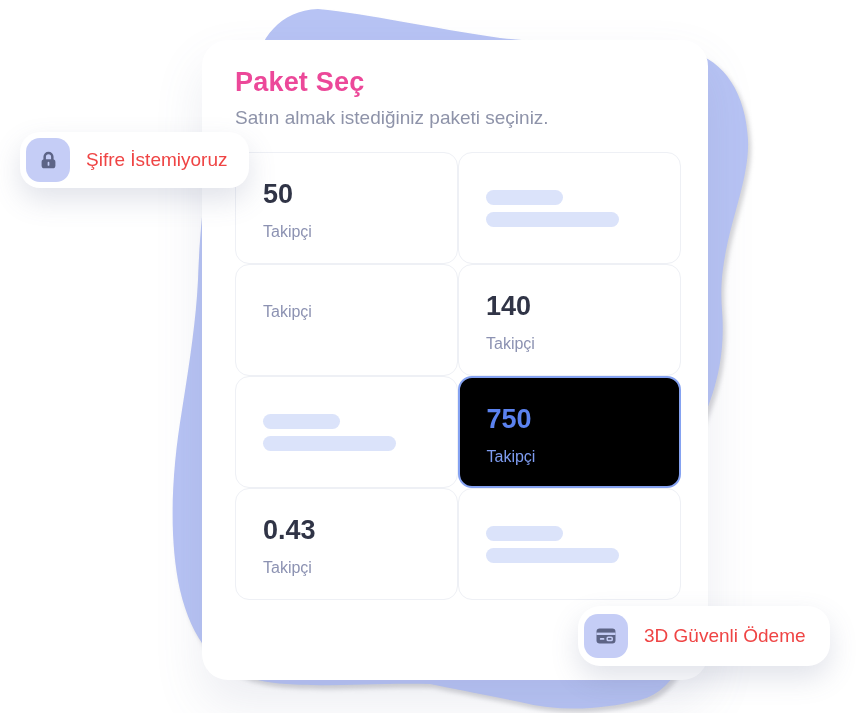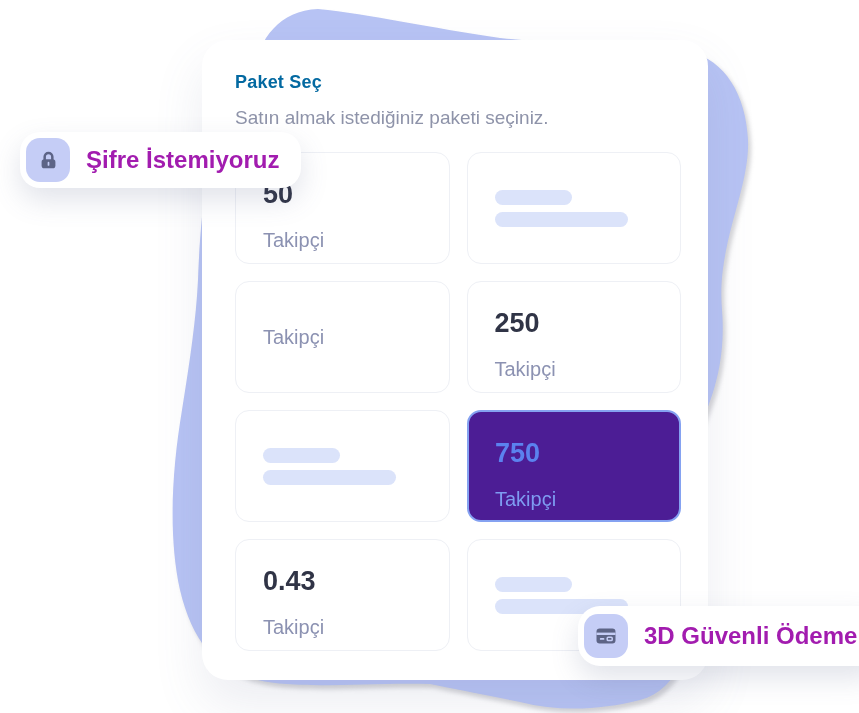--- a/index.html
+++ b/index.html
@@ -9,46 +9,46 @@
 
   
   .blob-svg { position:absolute; left:0; top:0; width:859px; height:713px; z-index:1;
               filter:drop-shadow(3px 4px 2px rgba(150,150,158,.40)); }
 
   
   .main-card { position:absolute; left:202px; top:40px; width:506px; height:640px;
                background:#ffffff; border-radius:26px; z-index:2;
                box-shadow:0 24px 50px rgba(100,110,150,.12);
                padding:25px 27px 0 33px; }
-  .panel-title { font-size:18px; font-weight:700; color:#0369a1; line-height:34px; letter-spacing:.2px; }
+  .panel-title { font-size:27px; font-weight:700; color:#ec4899; line-height:34px; letter-spacing:.2px; }
   .panel-subtitle { margin-top:6px; font-size:19px; color:#8e93a9; line-height:26px; }
 
   .pkg-grid { margin-top:21px; display:grid; grid-template-columns:1fr 1fr;
-              grid-auto-rows:112px; gap:17px; }
+              grid-auto-rows:112px; }
   .pkg { border:1.5px solid #eef0f5; border-radius:14px; background:#fff;
          padding:25px 0 0 27px; cursor:pointer; }
   .pkg-amount { font-size:27px; font-weight:700; color:#303446; line-height:32px; }
-  .pkg-unit { margin-top:17px; font-size:20px; color:#8c92b2; line-height:26px; }
-  .pkg.selected { border:2px solid #85a2f1; background:#4c1d95; padding:24.5px 0 0 26.5px; }
+  .pkg-unit { margin-top:9px; font-size:16px; color:#8c92b2; line-height:26px; }
+  .pkg.selected { border:2px solid #85a2f1; background:#000000; padding:24.5px 0 0 26.5px; }
   .pkg.selected .pkg-amount { color:#5b82ef; }
   .pkg.selected .pkg-unit { color:#7e9cf1; }
   .pkg.skeleton { display:flex; flex-direction:column; justify-content:center; gap:7px; padding:0 0 0 27px; }
   .bar { height:15px; border-radius:8px; background:#dbe3fa; }
   .bar-short { width:77px; }
   .bar-long { width:133px; }
 
   
   .badge { position:absolute; z-index:3; display:flex; align-items:center; gap:16px;
            background:#ffffff; border-radius:20px; padding:6px;
            box-shadow:0 12px 28px rgba(90,100,140,.18); }
   .badge-lock { left:20px; top:132px; height:56px; padding-right:22px; }
   .badge-secure { left:578px; top:606px; height:60px; padding-right:24px; border-radius:22px;align-items:center; }
   .badge-icon { width:44px; height:44px; border-radius:14px; background:#c5cdf6;
                 display:flex; align-items:center; justify-content:center; flex:0 0 44px; }
-  .badge-label { font-size:24px; font-weight:700; color:#a21caf; white-space:nowrap; }
+  .badge-label { font-size:19px; font-weight:400; color:#ef4444; white-space:nowrap; }
 </style>
 </head>
 <body>
 
 <div class="stage">
 
   <svg class="blob-svg" viewBox="0 0 859 713" xmlns="http://www.w3.org/2000/svg" aria-hidden="true">
     <path fill="#b7c3f4" d="M 255 70
       C 258 40 280 10 318 9
       C 370 14 430 28 500 38
@@ -82,21 +82,21 @@
       <div class="pkg skeleton">
         <div class="bar bar-short"></div>
         <div class="bar bar-long"></div>
       </div>
 
       <div class="pkg">
         <div class="pkg-unit">Takipçi</div>
       </div>
 
       <div class="pkg">
-        <div class="pkg-amount">250</div>
+        <div class="pkg-amount">140</div>
         <div class="pkg-unit">Takipçi</div>
       </div>
 
       <div class="pkg skeleton">
         <div class="bar bar-short"></div>
         <div class="bar bar-long"></div>
       </div>
 
       <div class="pkg selected">
         <div class="pkg-amount">750</div>

